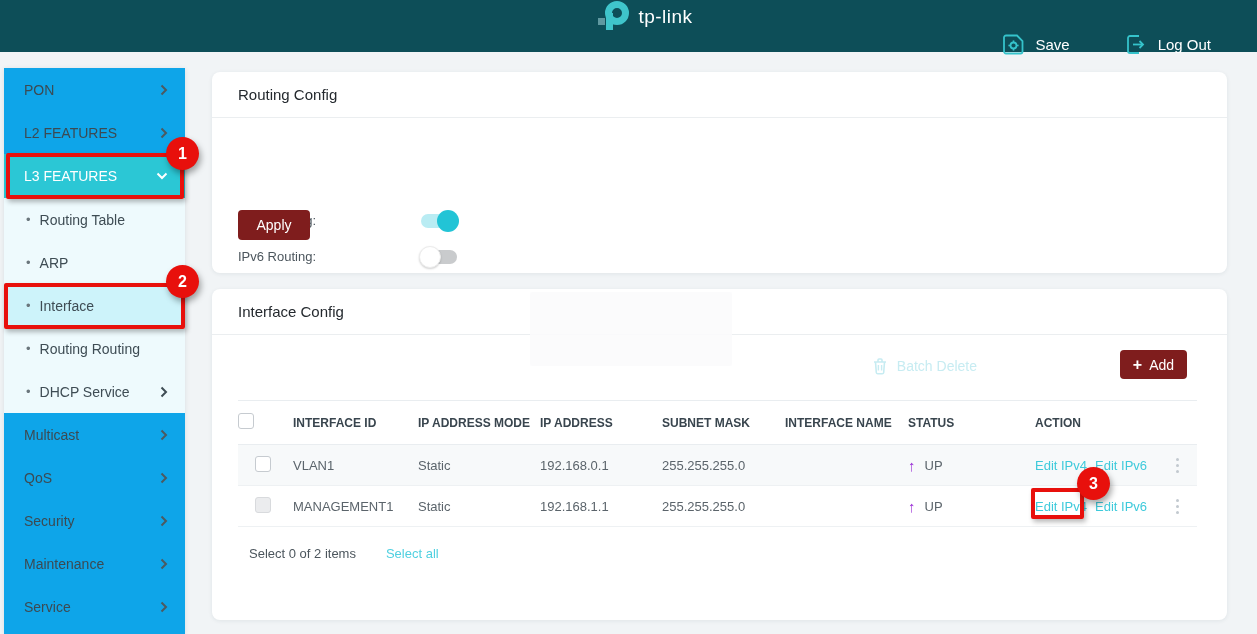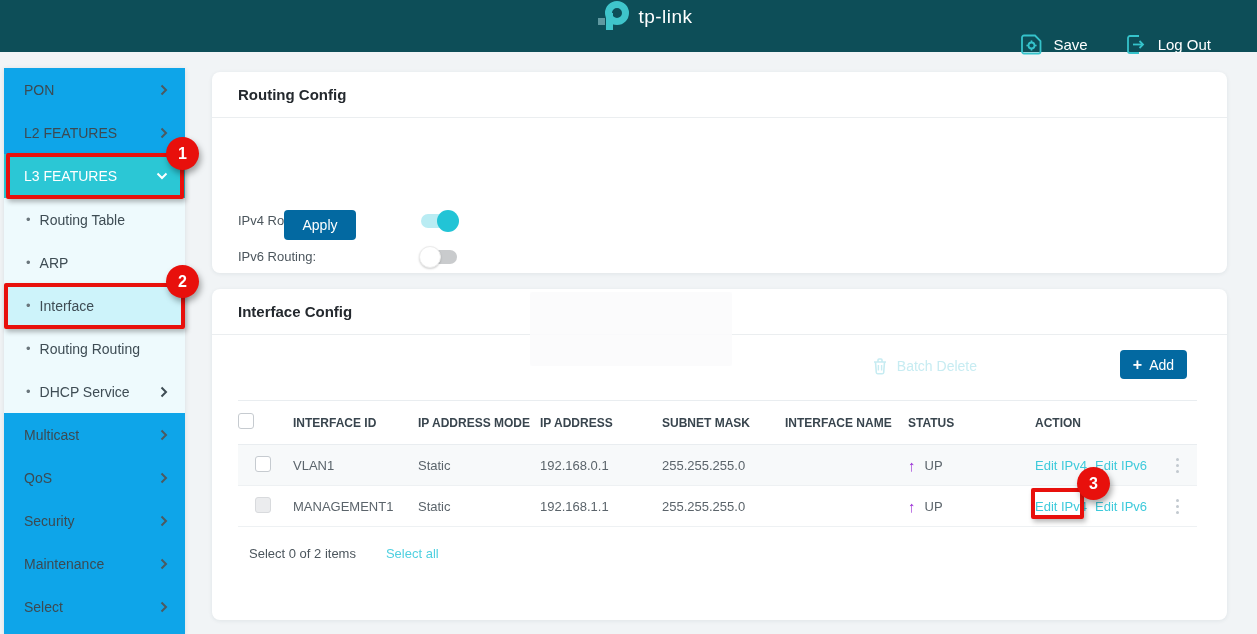--- a/index.html
+++ b/index.html
@@ -10,21 +10,21 @@
     position:relative;
     overflow:hidden;
   }
   
   .header {
     position:absolute; top:0; left:0; width:1257px; height:52px;
     background:#0d4e58; display:flex; align-items:center; z-index:2;flex-direction:column;
   }
   .logo { display:flex; align-items:center; margin-left:33px; gap:7px; }
   .logo-text { color:#ffffff; font-size:19px; letter-spacing:.5px; }
-  .header-actions { margin-left:auto; display:flex; align-items:center; gap:38px; padding-right:46px;padding-left:27px; }
+  .header-actions { margin-left:auto; display:flex; align-items:center; gap:56px; padding-right:46px;padding-left:27px; }
   .header-action { display:flex; align-items:center; gap:11px; color:#ffffff; font-size:15px; cursor:pointer; }
   .header-action svg { display:block; }
   
   .sidebar {
     position:absolute; left:4px; top:68px; width:181px; bottom:0;
     background:#0ea5e9; box-shadow:0 1px 5px rgba(20,40,50,.10); z-index:3;
   }
   .side-item {
     height:43px; display:flex; align-items:center; justify-content:space-between;
     padding:0 17px 0 20px; color:#3c4a52; font-size:14px; cursor:pointer;
@@ -43,36 +43,36 @@
   .sub-item .txt { display:flex; align-items:center; }
   .sub-item.current { background:#cdf3fa; }
   
   .card {
     position:absolute; left:212px; width:1015px; background:#ffffff;
     border-radius:8px; box-shadow:0 1px 4px rgba(31,45,61,.08); z-index:2;
   }
   .card-routing { top:72px; height:201px; }
   .card-interface { top:289px; height:331px; }
   .card-title {
-    height:46px; line-height:46px; padding-left:26px; font-size:15px; font-weight:bold;
+    height:46px; line-height:46px; padding-left:26px; font-size:15px; font-weight:normal;
     color:#24292e; border-bottom:1px solid #ebeef0;
   }
   .form-label { position:absolute; left:26px; font-size:13px; color:#4c565d; }
   
   .switch { position:absolute; width:36px; height:14px; border-radius:7px; cursor:pointer; }
   .switch .knob {
     position:absolute; top:-4px; width:22px; height:22px; border-radius:50%;
   }
   .switch.on { background:#b9ecf3; }
   .switch.on .knob { right:-2px; background:#22c4d6; }
   .switch.off { background:#c9cbcd; }
   .switch.off .knob { left:-2px; background:#ffffff; border:1px solid #ececec; box-shadow:0 1px 2px rgba(0,0,0,.18); }
   .btn {
-    border:none; border-radius:4px; background:#0369a1; color:#ffffff;
-    font-family:"Liberation Sans",sans-serif; font-size:14px; cursor:pointer;margin-left:46px;
+    border:none; border-radius:4px; background:#7f1d1d; color:#ffffff;
+    font-family:"Liberation Sans",sans-serif; font-size:14px; cursor:pointer;
   }
   .apply-btn { position:absolute; left:26px; top:138px; width:72px; height:30px; }
   
   .batch-delete {
     position:absolute; right:250px; top:62px; height:29px; display:flex; align-items:center; gap:9px;
     color:#c7ecf2; font-size:14px; cursor:default;
   }
   .add-btn {
     position:absolute; right:40px; top:61px; width:67px; height:29px;
     display:flex; align-items:center; justify-content:center; gap:7px;
@@ -241,21 +241,21 @@
         <polyline points="1.5,1.5 6,6 1.5,10.5" fill="none" stroke="currentColor" stroke-width="2"></polyline>
       </svg>
   </div>
   <div class="side-item">
     <span>Maintenance</span>
     <svg class="chev" width="8" height="12" viewBox="0 0 8 12">
         <polyline points="1.5,1.5 6,6 1.5,10.5" fill="none" stroke="currentColor" stroke-width="2"></polyline>
       </svg>
   </div>
   <div class="side-item">
-    <span>Select</span>
+    <span>Service</span>
     <svg class="chev" width="8" height="12" viewBox="0 0 8 12">
         <polyline points="1.5,1.5 6,6 1.5,10.5" fill="none" stroke="currentColor" stroke-width="2"></polyline>
       </svg>
   </div>
 </div>
 
 <div class="card card-routing">
   <div class="card-title">Routing Config</div>
   <span class="form-label" style="top:141px;">IPv4 Routing:</span>
   <div class="switch on" style="left:209px; top:142px;">

